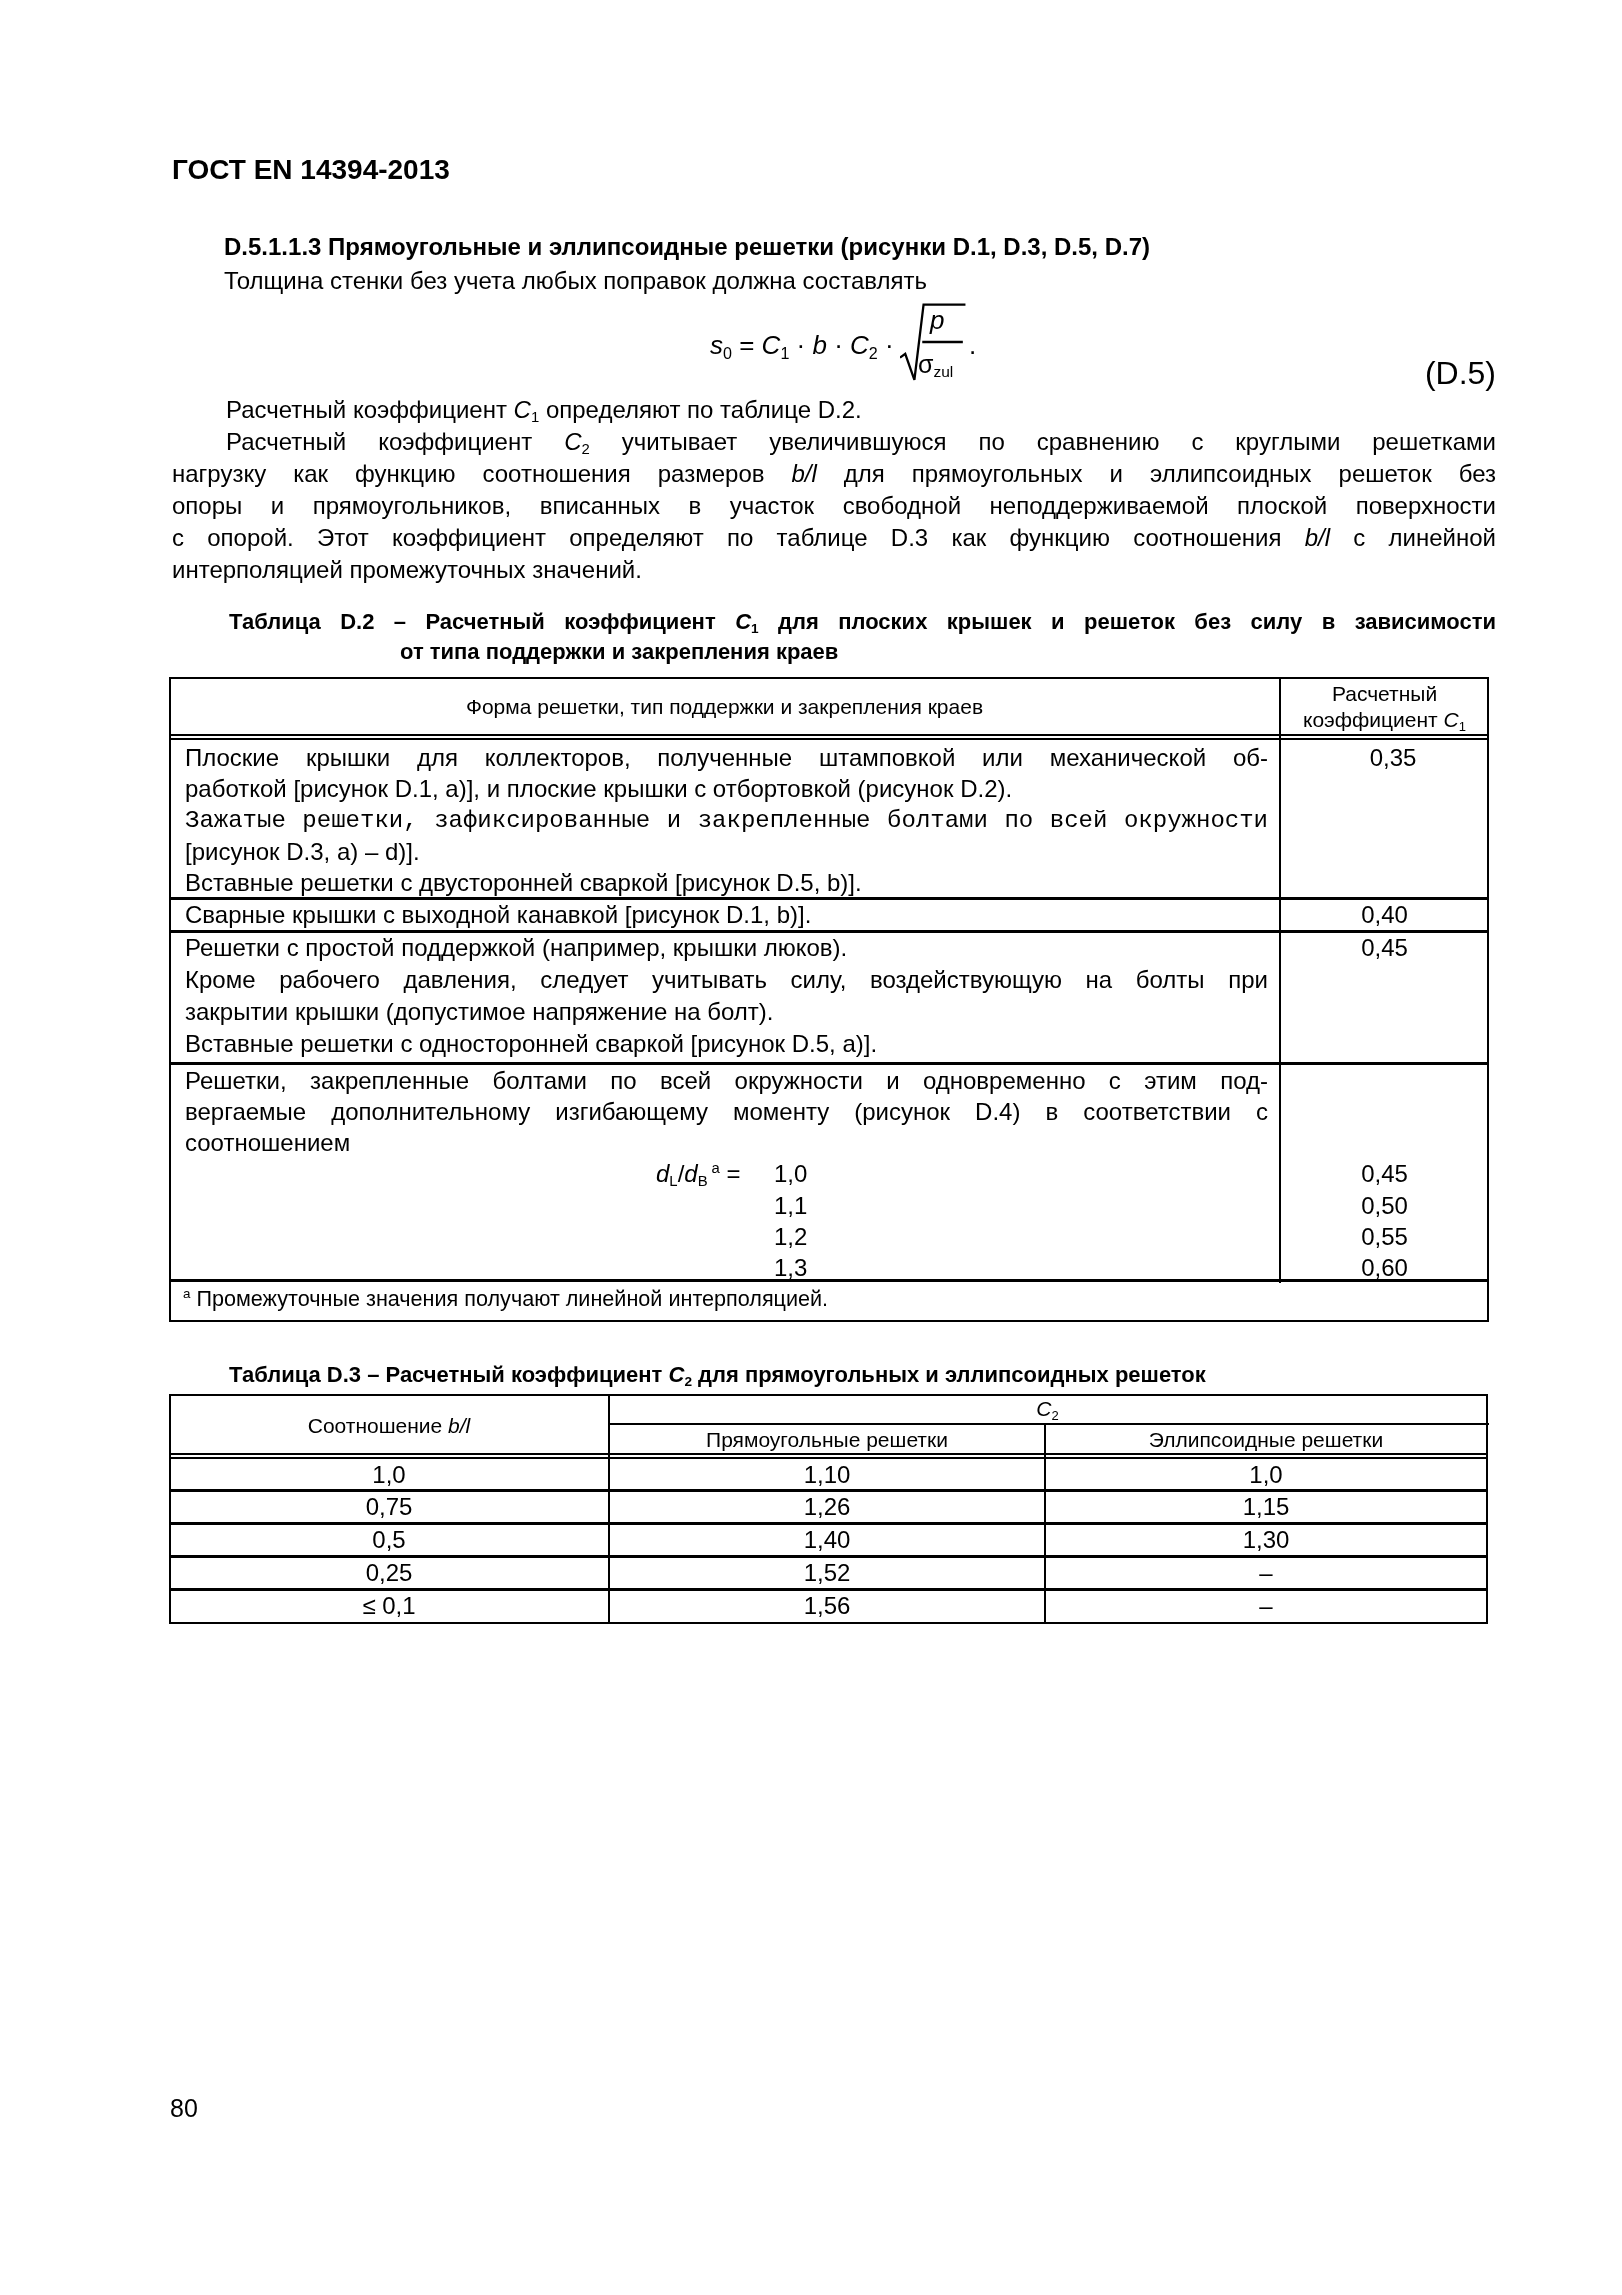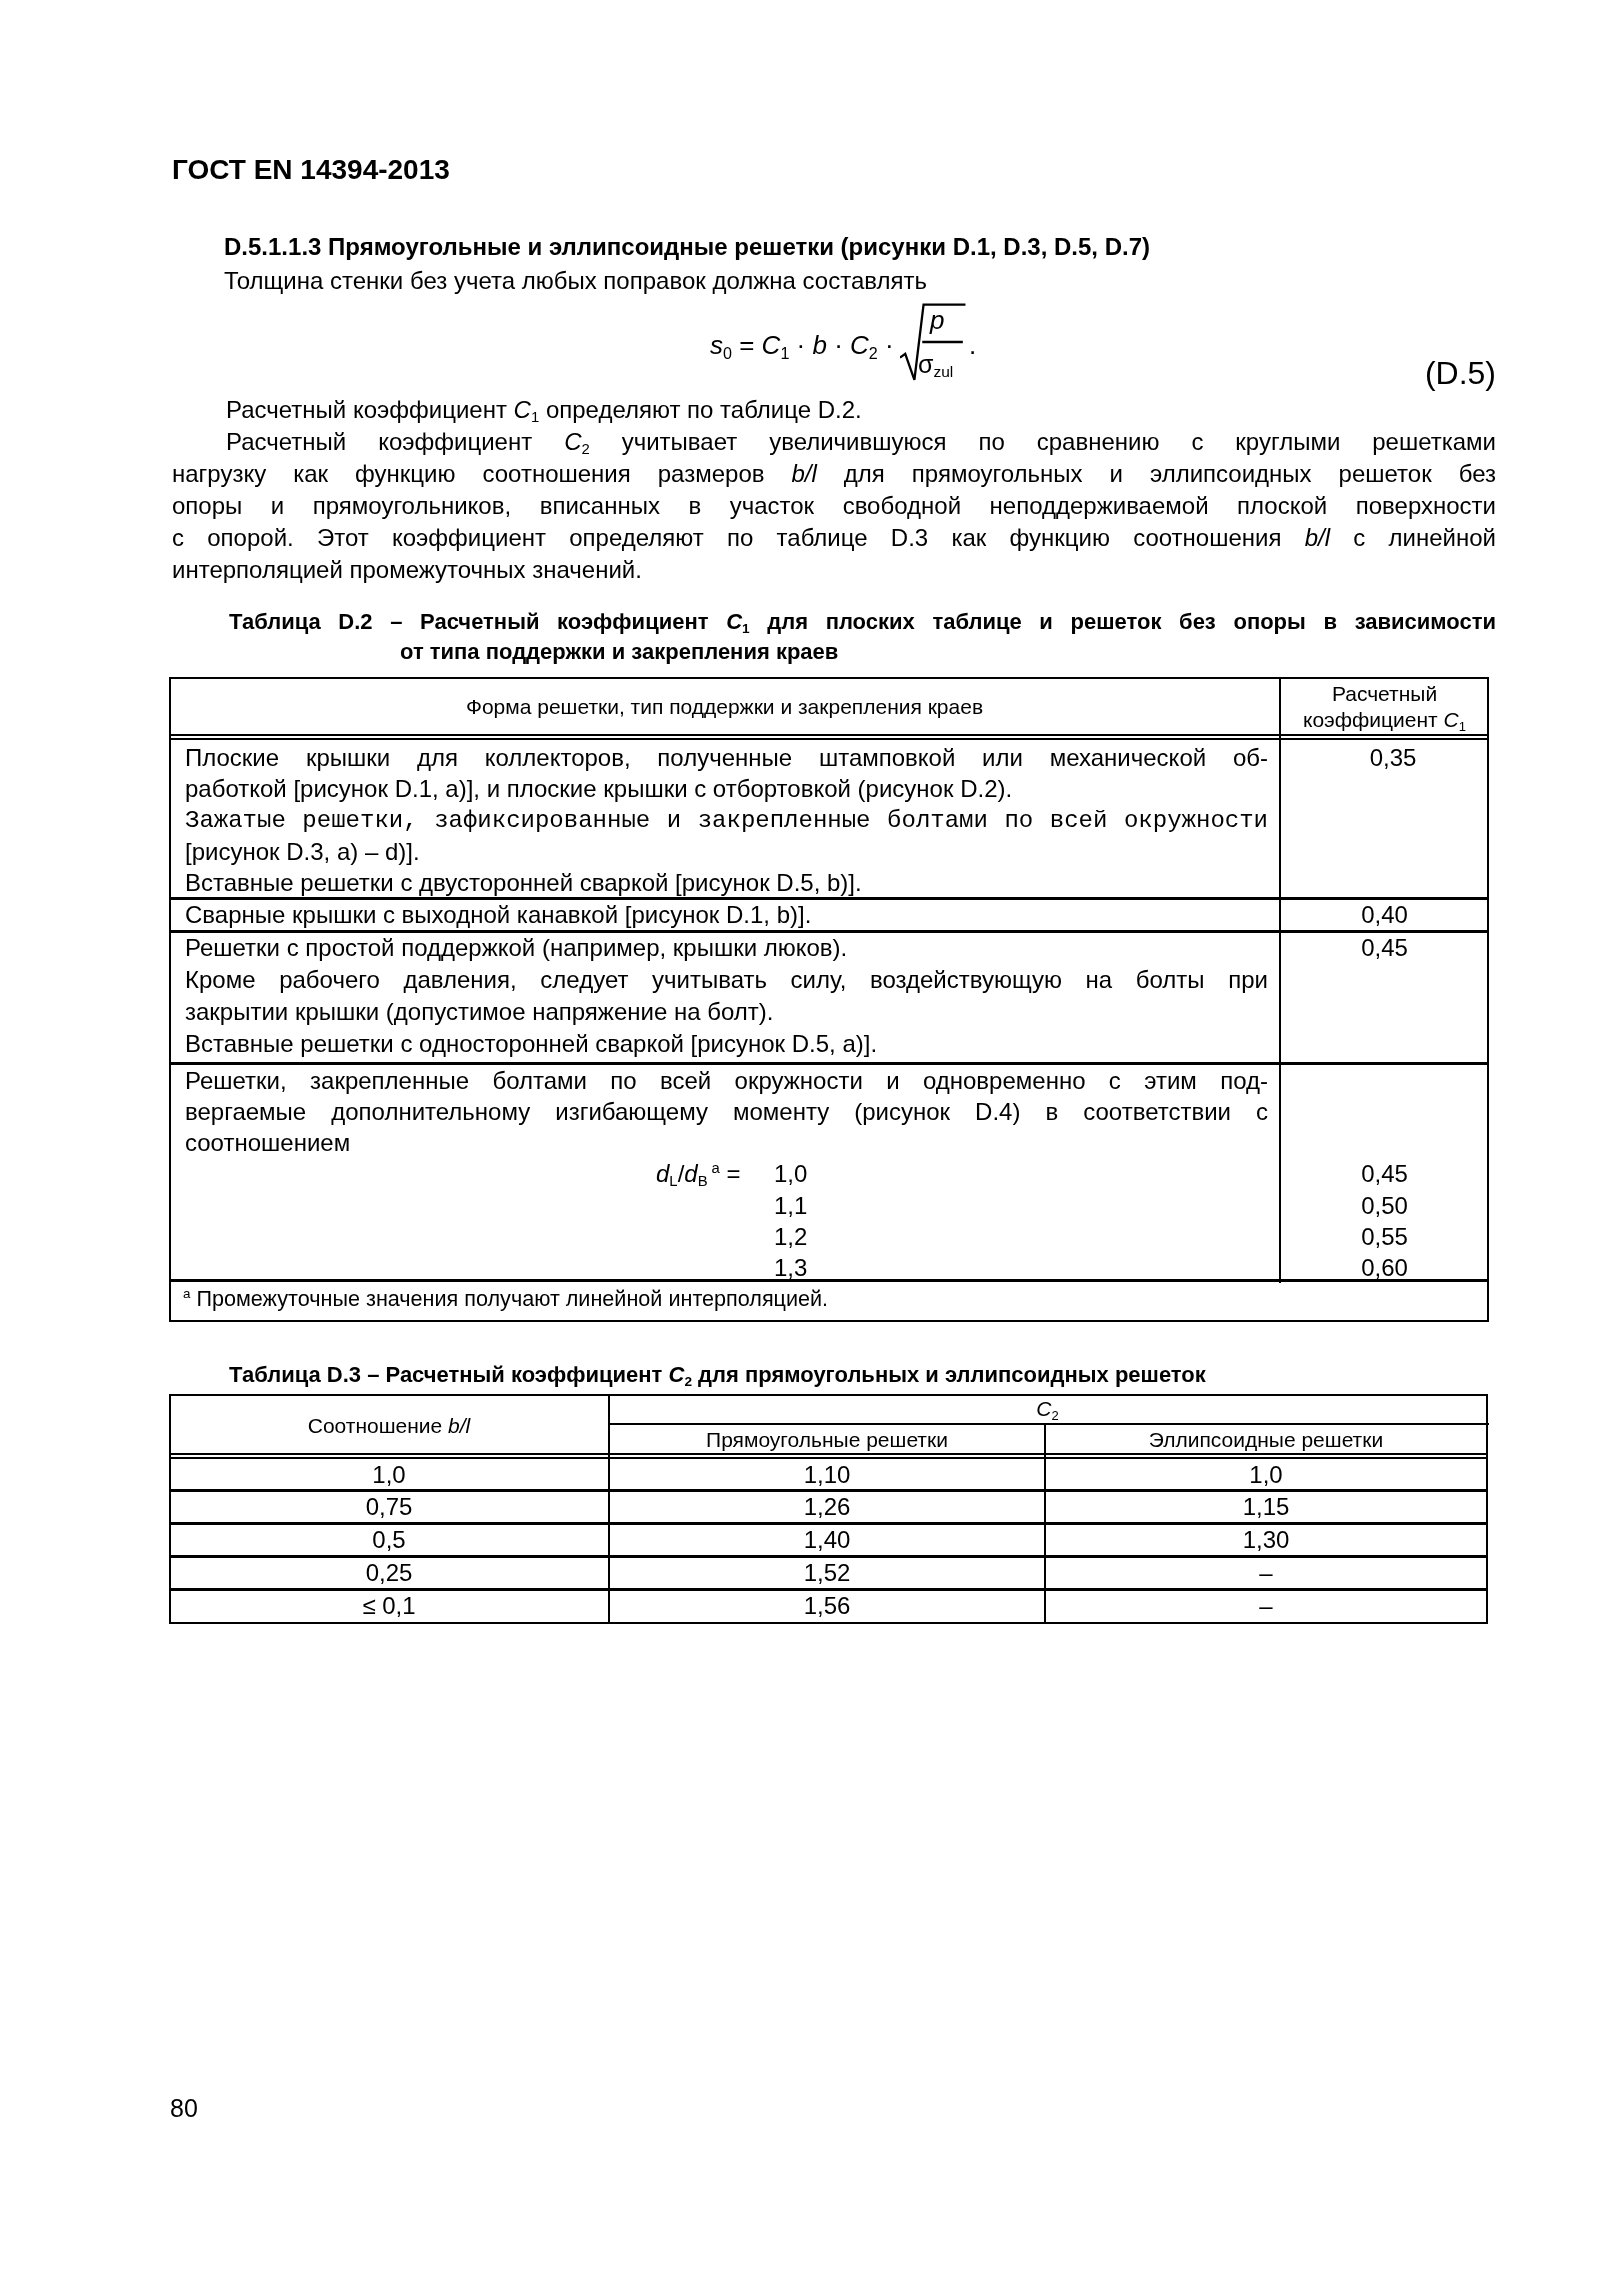--- a/index.html
+++ b/index.html
@@ -69,21 +69,21 @@
 <div class="jline" style="top:458px;">
   <span>нагрузку как функцию соотношения размеров </span><i>b/l</i><span> для прямоугольных и эллипсоидных решеток без</span>
 </div>
 <div class="jline" style="top:490px;">опоры и прямоугольников, вписанных в участок свободной неподдерживаемой плоской поверхности</div>
 <div class="jline" style="top:522px;">
   <span>с опорой. Этот коэффициент определяют по таблице D.3 как функцию соотношения </span><i>b/l</i><span> с линейной</span>
 </div>
 <div class="plain" style="left:172px; top:554px;">интерполяцией промежуточных значений.</div>
 
 <div class="caption" style="left:229px; top:609px; width:1267px; text-align:justify; text-align-last:justify;">
-  <span>Таблица D.2 – Расчетный коэффициент </span><i>C</i><sub>1</sub><span> для плоских таблице и решеток без опоры в зависимости</span>
+  <span>Таблица D.2 – Расчетный коэффициент </span><i>C</i><sub>1</sub><span> для плоских крышек и решеток без силу в зависимости</span>
 </div>
 <div class="caption" style="left:400px; top:639px;">от типа поддержки и закрепления краев</div>
 
 <div>
   <div class="tbl" style="left:169px; top:677px; width:1320px; height:645px;"></div>
   <div class="vline" style="left:1279px; top:677px; width:2px; height:606px;"></div>
 
   <div class="hline" style="left:169px; top:734px; width:1320px; height:2px;"></div>
   <div class="hline" style="left:169px; top:738px; width:1320px; height:2px;"></div>
 

